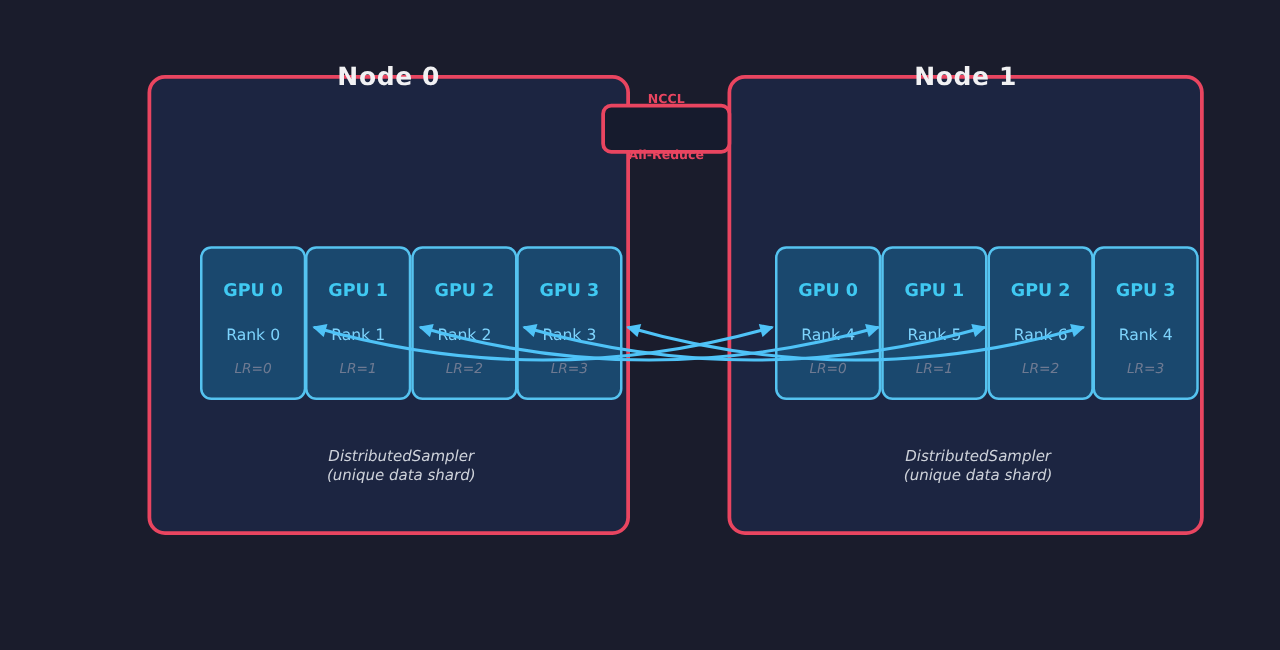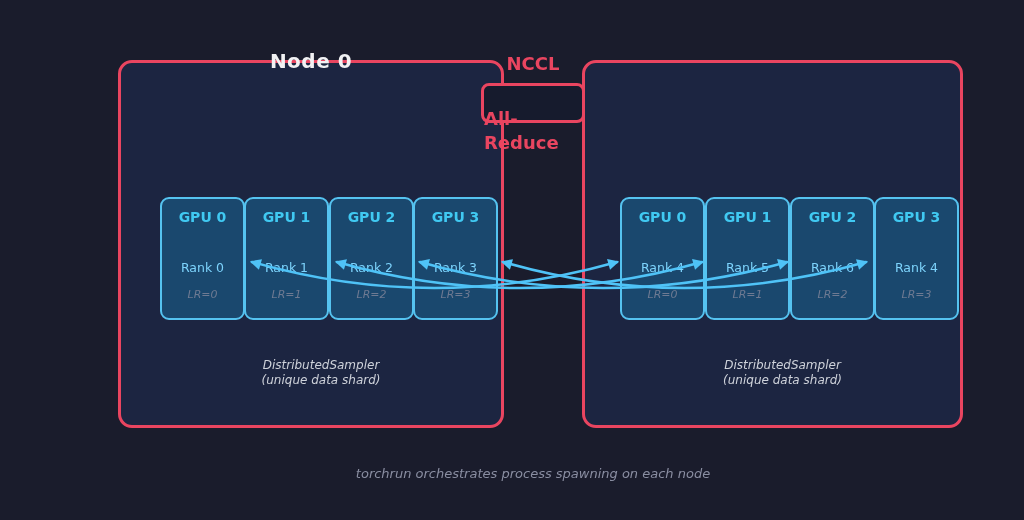--- a/index.html
+++ b/index.html
@@ -23,37 +23,37 @@
     text-align:center;font-size:20px;font-weight:bold;color:#f1f1f3;
     letter-spacing:0.5px;line-height:26px;
   }
 
   
   .gpu{
     position:absolute;top:134px;width:85px;height:123px;box-sizing:border-box;
     background:#1a486e;border:2.5px solid #55c3f0;border-radius:9px;
   }
   .gpu span{position:absolute;left:0;right:0;text-align:center;display:block;}
-  .gpu-label{top:10px;font-size:14px;font-weight:bold;color:#40c9f2;}
+  .gpu-label{top:26px;font-size:14px;font-weight:bold;color:#40c9f2;}
   .gpu-rank{top:61px;font-size:12.5px;color:#7dd3fc;}
   .gpu-lr{top:89px;font-size:11px;color:#6e7a92;font-style:italic;}
 
   
   .sampler{
     position:absolute;top:295px;left:0;right:0;text-align:center;
     font-style:italic;font-size:12px;line-height:1.22;color:#ced2da;margin-left:20px;
   }
   .sampler span{display:block;}
 
   
   .nccl{
     position:absolute;left:481px;top:83px;width:104px;height:40px;box-sizing:border-box;
     background:#161b2d;border:3px solid #e94560;border-radius:8px;
     display:flex;flex-direction:column;align-items:center;justify-content:center;
-    font-size:18px;font-weight:bold;color:#e94560;line-height:1.28;
+    font-size:10px;font-weight:bold;color:#e94560;line-height:1.28;
     z-index:6;
     gap:32px;
   }
   .nccl span{display:block;}
 
   
   .arrows{position:absolute;inset:0;z-index:5;pointer-events:none;}
   .arrow-path{fill:none;stroke:#4fc3f7;stroke-width:2.5;stroke-linecap:round;}
 
   
@@ -91,20 +91,21 @@
       <span class="gpu-lr">LR=3</span>
     </div>
 
     <div class="sampler">
       <span>DistributedSampler</span>
       <span>(unique data shard)</span>
     </div>
   </section>
 
   <section class="node node1">
+    <h2 class="node-title">Node 1</h2>
 
     <div class="gpu" style="left:35px">
       <span class="gpu-label">GPU 0</span>
       <span class="gpu-rank">Rank 4</span>
       <span class="gpu-lr">LR=0</span>
     </div>
     <div class="gpu" style="left:120px">
       <span class="gpu-label">GPU 1</span>
       <span class="gpu-rank">Rank 5</span>
       <span class="gpu-lr">LR=1</span>
@@ -138,15 +139,14 @@
       </marker>
     </defs>
     <g id="arrow-group">
         <path d="M 252 262 Q 434 314 617 262" class="arrow-path" marker-start="url(#ah)" marker-end="url(#ah)"></path>
         <path d="M 337 262 Q 519 314 702 262" class="arrow-path" marker-start="url(#ah)" marker-end="url(#ah)"></path>
         <path d="M 420 262 Q 603 314 787 262" class="arrow-path" marker-start="url(#ah)" marker-end="url(#ah)"></path>
         <path d="M 503 262 Q 684 314 866 262" class="arrow-path" marker-start="url(#ah)" marker-end="url(#ah)"></path>
       </g>
   </svg>
 
-  <p class="caption">torchrun orchestrates process spawning on each node</p>
 
 </div>
 
 </body></html>

